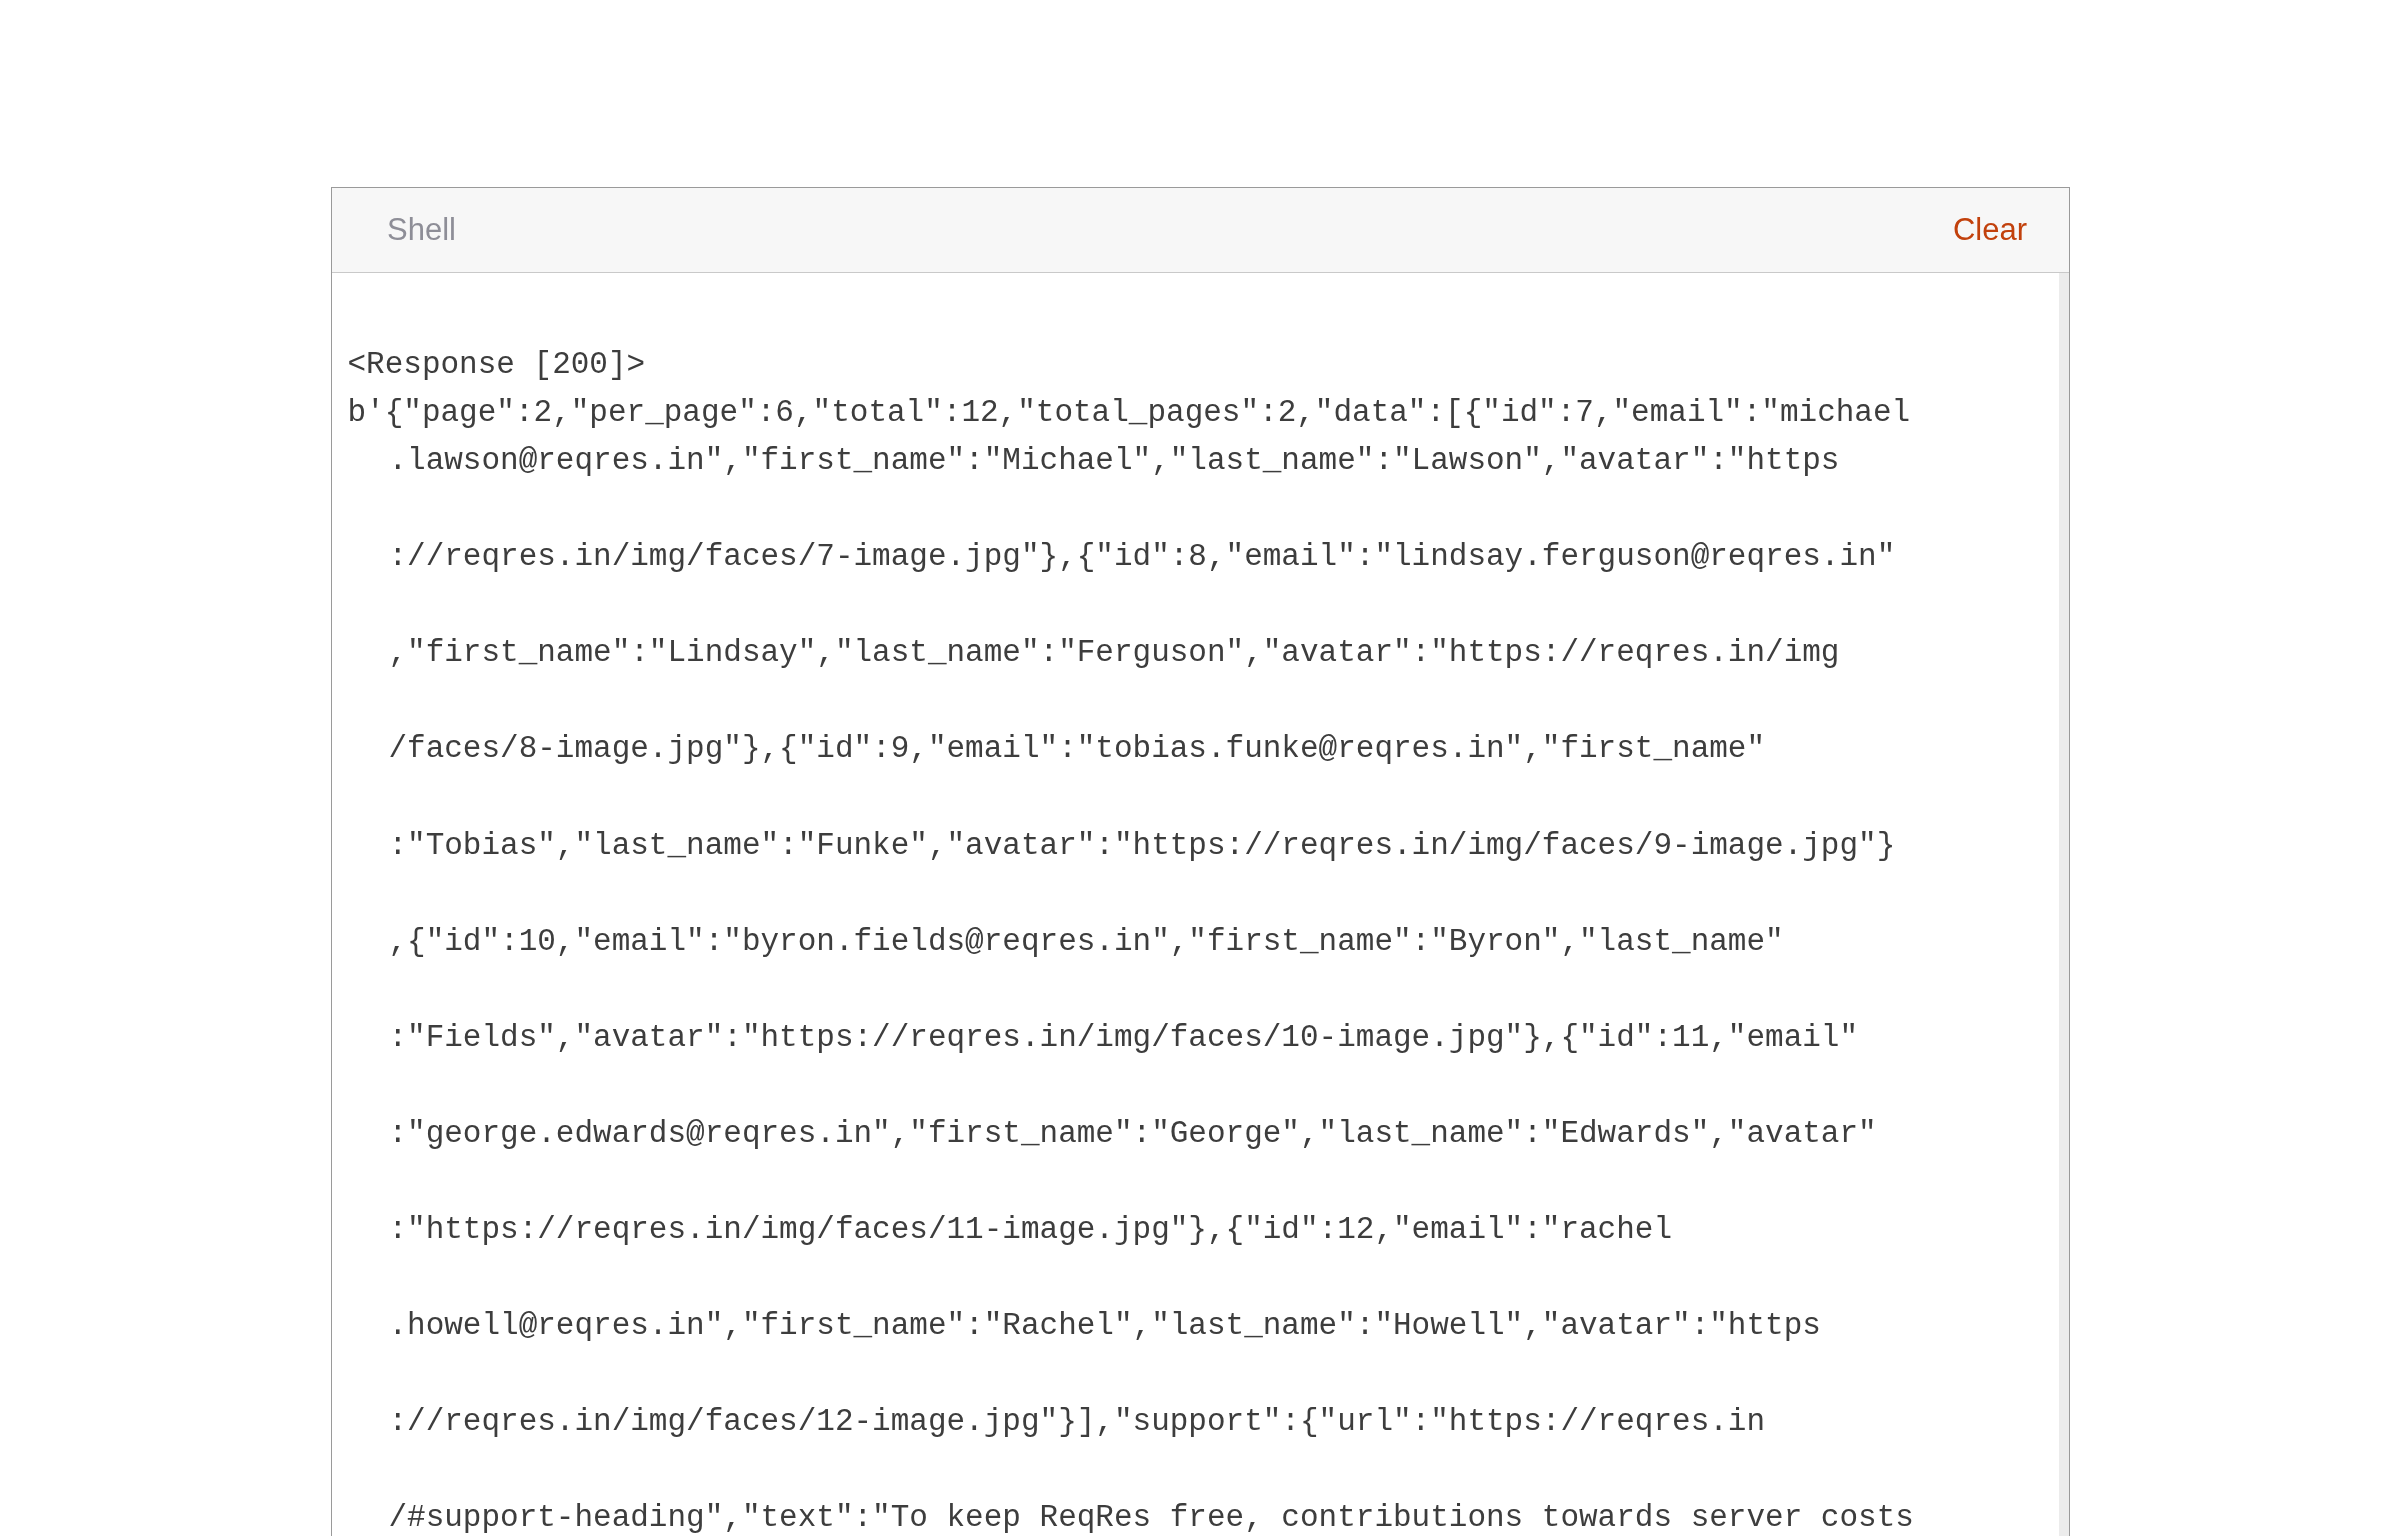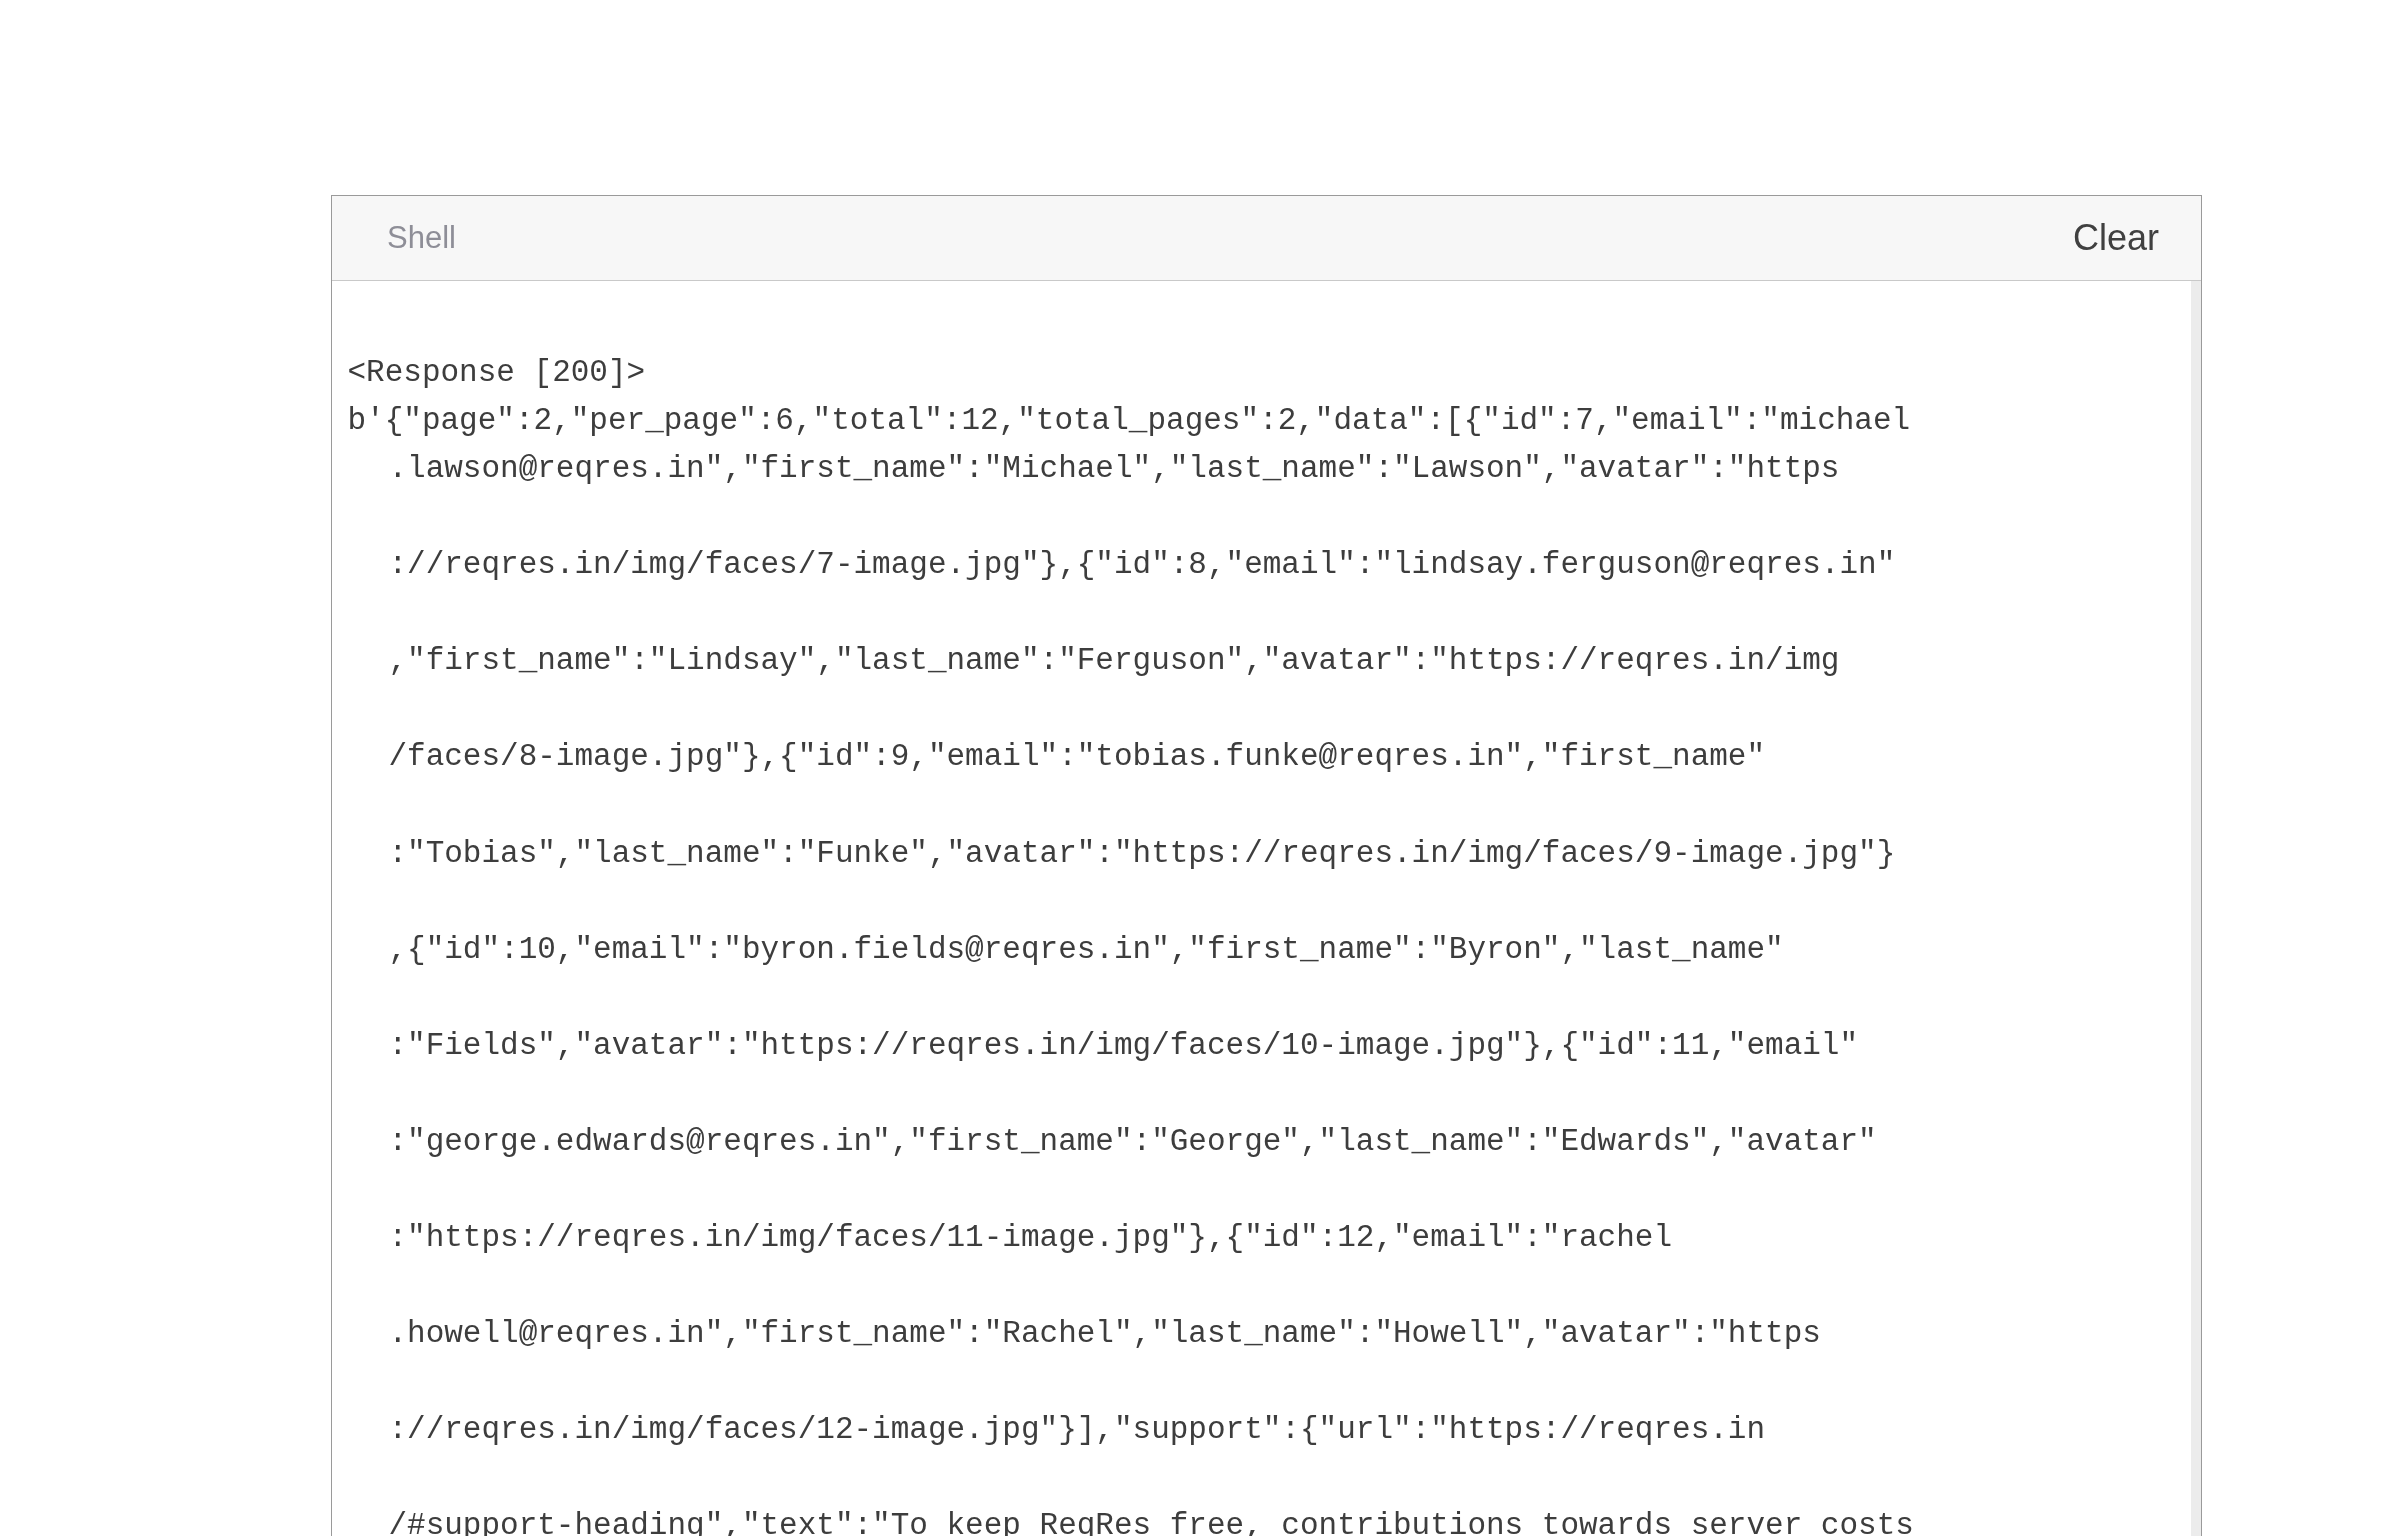--- a/index.html
+++ b/index.html
@@ -1,21 +1,21 @@
 <!DOCTYPE html>
 <html style="font-size:11.3px"><head>
 <meta charset="utf-8">
 <style>
   * { box-sizing: border-box; margin: 0; padding: 0; }
   html, body { width: 2401px; height: 1536px; background: #ffffff; font-family: "Helvetica Neue", Arial, sans-serif; }
   .stage {
     position: absolute;
     left: 331px;
-    top: 195px;
-    width: 1871px;
+    top: 187px;
+    width: 1739px;
     height: 1171px;
   }
   .panel {
     width: 100%;
     border: 1.4px solid #9a9a9a;
     background: #ffffff;
   }
   .panel-header {
     display: flex;
     justify-content: space-between;
@@ -24,22 +24,22 @@
     padding: 0 42px 0 55px;
     border-bottom: 1.4px solid #c9c9c9;
     background: #f7f7f7;
   }
   .panel-title {
     font-size: 31px;
     color: #8e8e97;
     font-weight: 400;
   }
   .clear-btn {
-    font-size: 36px;
-    color: #404040;
+    font-size: 31px;
+    color: #c2410c;
     background: transparent;
     border: none;
     cursor: pointer;
     font-family: inherit;
   }
   .panel-body {
     position: relative;
     padding: 20px 15.5px 10px 15.5px;
     font-family: "Consolas","Menlo","Courier New",monospace;
     font-size: 31px;

